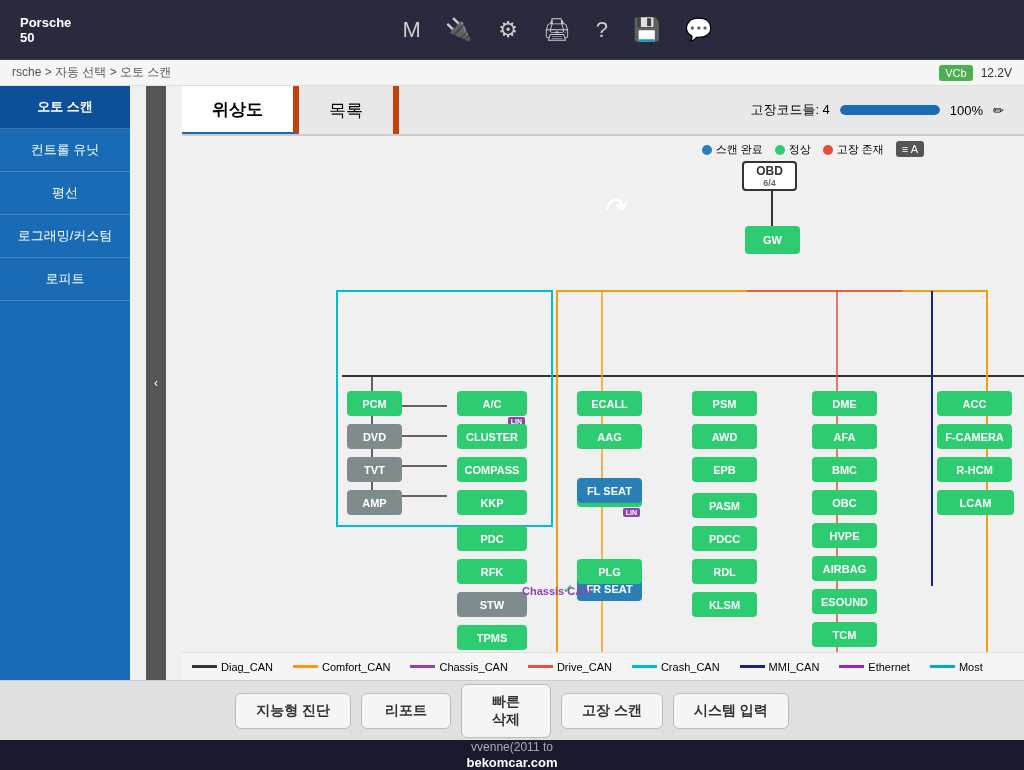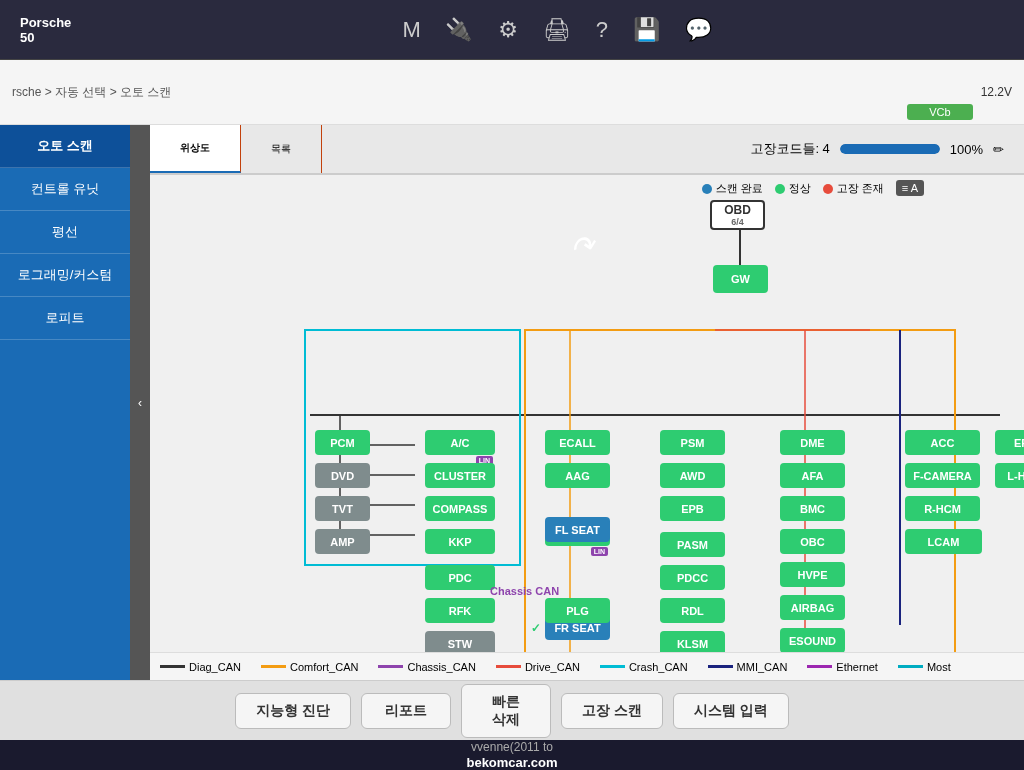--- a/index.html
+++ b/index.html
@@ -47,24 +47,23 @@
     .breadcrumb-right {
       display: flex;
       align-items: center;
       gap: 8px;
       font-size: 12px;
       color: #333;
     }
     .vcb-badge {
       background: #4CAF50;
       color: white;
-      padding: 2px 22px;
+      padding: 2px 6px;
       border-radius: 3px;
       font-size: 11px;
-      margin-top: 40px;
     }
 
     
     .sidebar {
       width: 130px;
       background: #1a6bb5;
       display: flex;
       flex-direction: column;
     }
     .sidebar-tab {
@@ -96,23 +95,23 @@
       display: flex;
       align-items: center;
       height: 50px;
       border-bottom: 2px solid #ccc;
     }
     .tab-item {
       padding: 0 30px;
       height: 100%;
       display: flex;
       align-items: center;
-      font-size: 10px;
+      font-size: 17px;
       cursor: pointer;
-      border-right: 1px solid #c2410c;
+      border-right: 6px solid #c2410c;
     }
     .tab-item.active {
       background: white;
       font-weight: bold;
       border-bottom: 2px solid #1a6bb5;
     }
     .tab-status {
       margin-left: auto;
       margin-right: 20px;
       display: flex;
@@ -276,20 +275,21 @@
       display: flex;
       flex-direction: column;
       background: #f0f0f0;
     }
 
     
     .content-row {
       display: flex;
       flex: 1;
       overflow: hidden;
+      gap: 16px;
     }
 
     
     .main-content {
       flex: 1;
       display: flex;
       flex-direction: column;
       overflow: hidden;
     }
 

